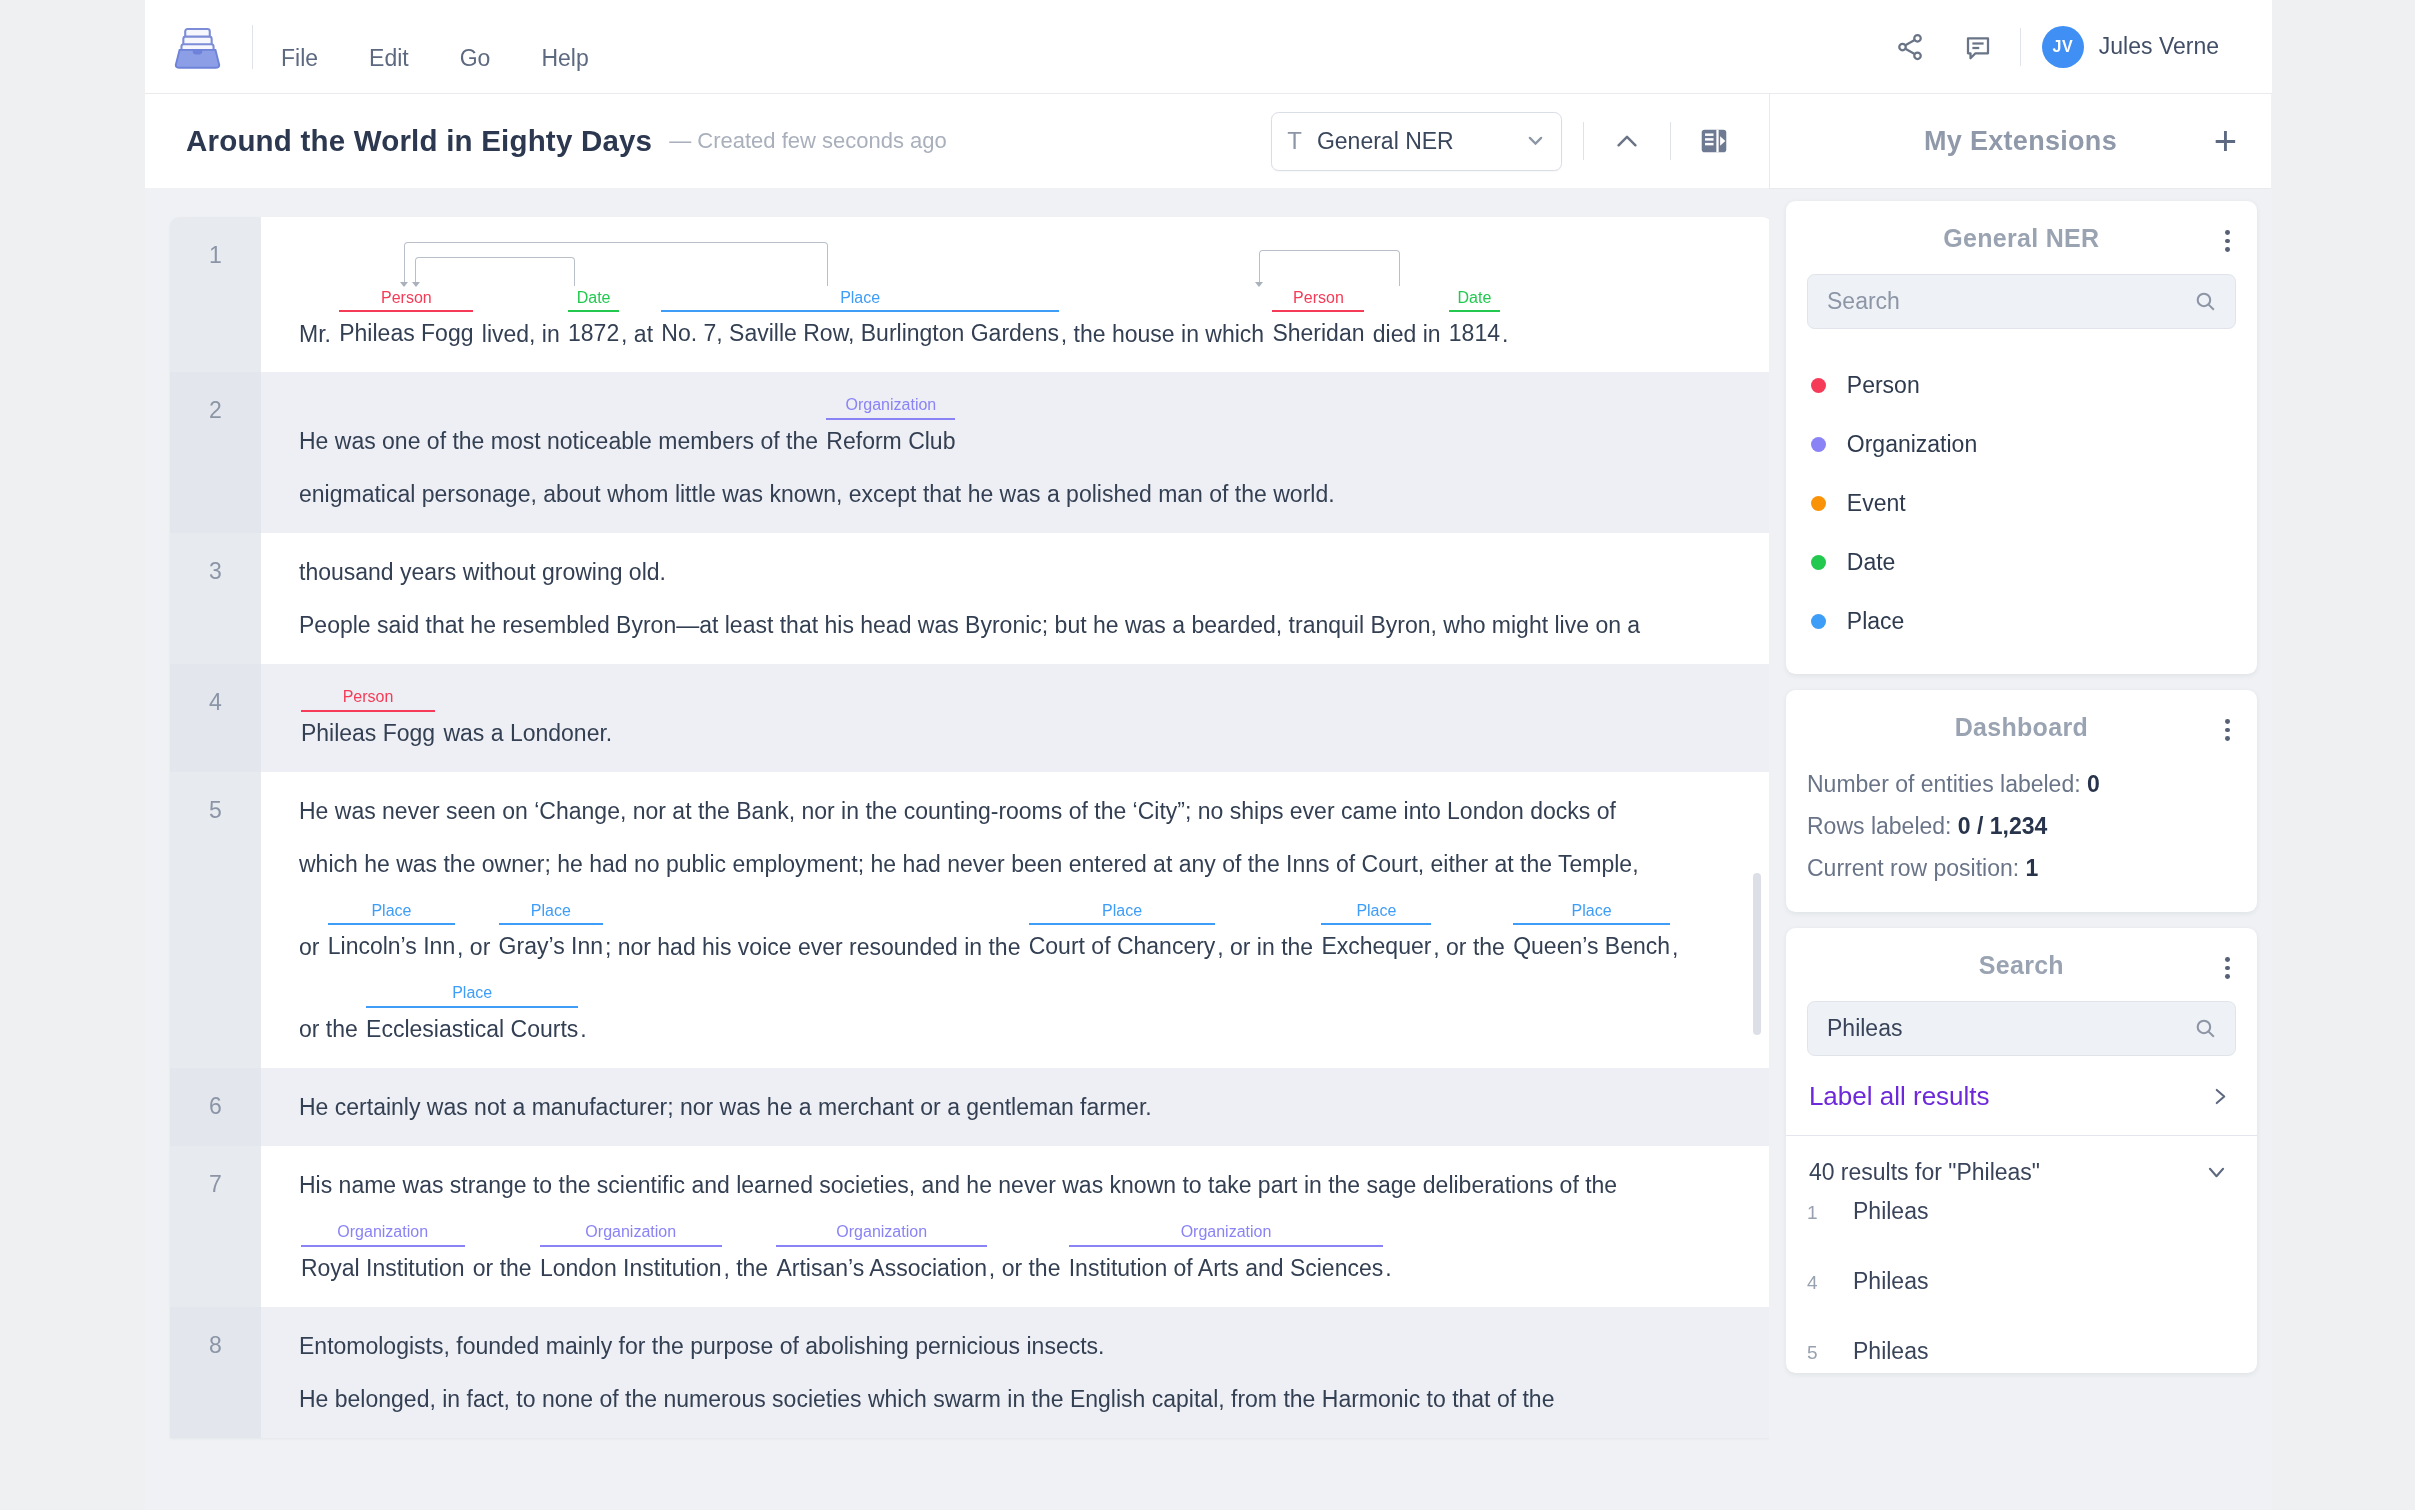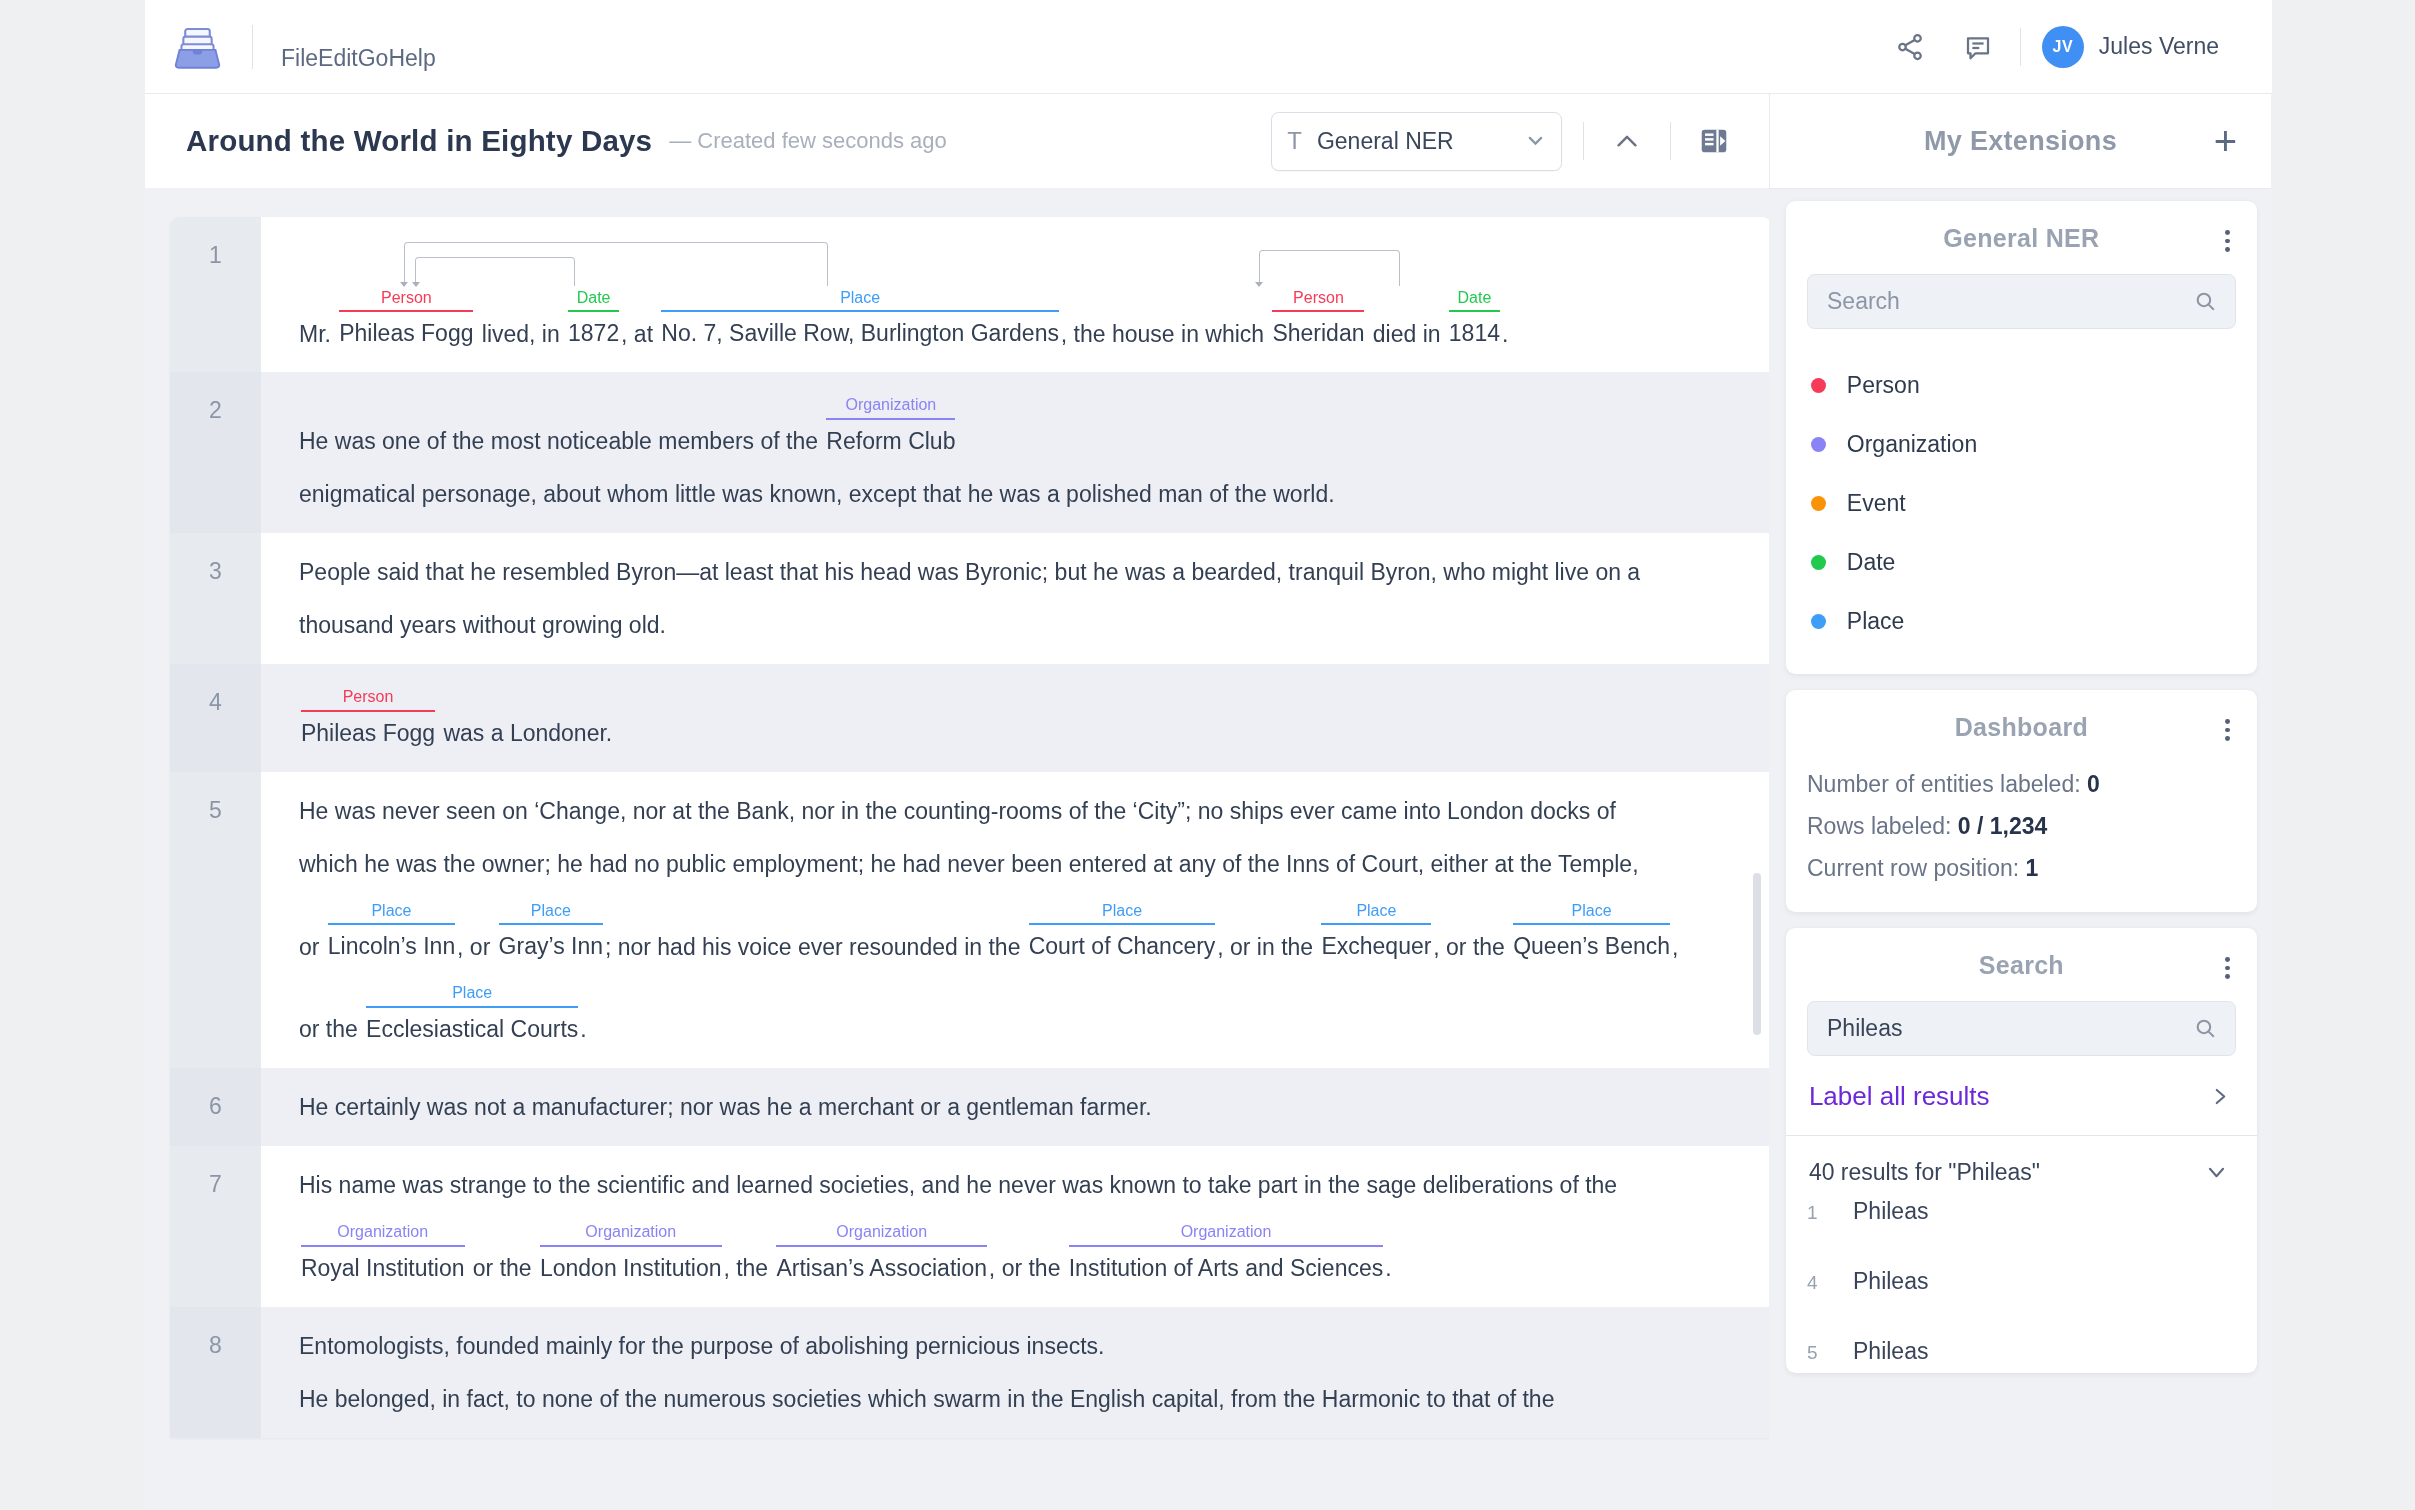--- a/index.html
+++ b/index.html
@@ -9,21 +9,21 @@
   *{margin:0;padding:0;box-sizing:border-box;}
   html,body{width:2416px;height:1510px;overflow:hidden;}
   body{background:#eef0f2;font-family:"Liberation Sans",sans-serif;position:relative;}
   .app{position:absolute;left:145px;top:0;width:2127px;height:1510px;background:#eff1f4;}
 
   
   .topbar{height:94px;background:#fff;border-bottom:1px solid #e8eaee;display:flex;align-items:center;padding:0 53px 0 27px;}
   .logo{width:51px;height:48px;display:flex;align-items:center;justify-content:center;cursor:pointer;}
   .vdiv{width:1px;height:44px;background:#dfe3e9;margin:0 28.5px;}
   .vdiv.short{height:38px;margin:0 21px;}
-  .menu{display:flex;align-items:center;margin-top:24px;}
+  .menu{display:flex;align-items:center;gap:51px;margin-top:24px;}
   .menu span{font-size:23px;color:#5d6980;cursor:pointer;}
   .top-right{margin-left:auto;display:flex;align-items:center;}
   .icon-btn{background:none;border:none;cursor:pointer;display:flex;align-items:center;justify-content:center;padding:5.7px;}
   .top-right .icon-btn{margin-left:27px;}
   .avatar{width:42px;height:42px;border-radius:50%;background:#3f8ff4;color:#fff;font-size:16px;font-weight:bold;display:flex;align-items:center;justify-content:center;letter-spacing:0.5px;text-align:center;}
   .username{font-size:23px;color:#414e66;margin-left:15px;}
 
   
   .main{display:flex;height:1416px;}
   .doc-col{width:1624px;display:flex;flex-direction:column;}
@@ -189,22 +189,22 @@
             <div class="row alt">
               <div class="gutter">2</div>
               <div class="content">
                 <div class="line"><span class="seg">He was one of the most noticeable members of the </span><span class="ann organization"><span class="lbl">Organization</span><span class="txt">Reform Club</span></span></div>
                 <div class="line"><span class="seg">enigmatical personage, about whom little was known, except that he was a polished man of the world.</span></div>
               </div>
             </div>
             <div class="row">
               <div class="gutter">3</div>
               <div class="content">
+                <div class="line"><span class="seg">thousand years without growing old.</span></div>
                 <div class="line"><span class="seg">People said that he resembled Byron—at least that his head was Byronic; but he was a bearded, tranquil Byron, who might live on a</span></div>
-                <div class="line"><span class="seg">thousand years without growing old.</span></div>
               </div>
             </div>
             <div class="row alt">
               <div class="gutter">4</div>
               <div class="content">
                 <div class="line"><span class="ann person"><span class="lbl">Person</span><span class="txt">Phileas Fogg</span></span><span class="seg"> was a Londoner.</span></div>
               </div>
             </div>
             <div class="row">
               <div class="gutter">5</div>

